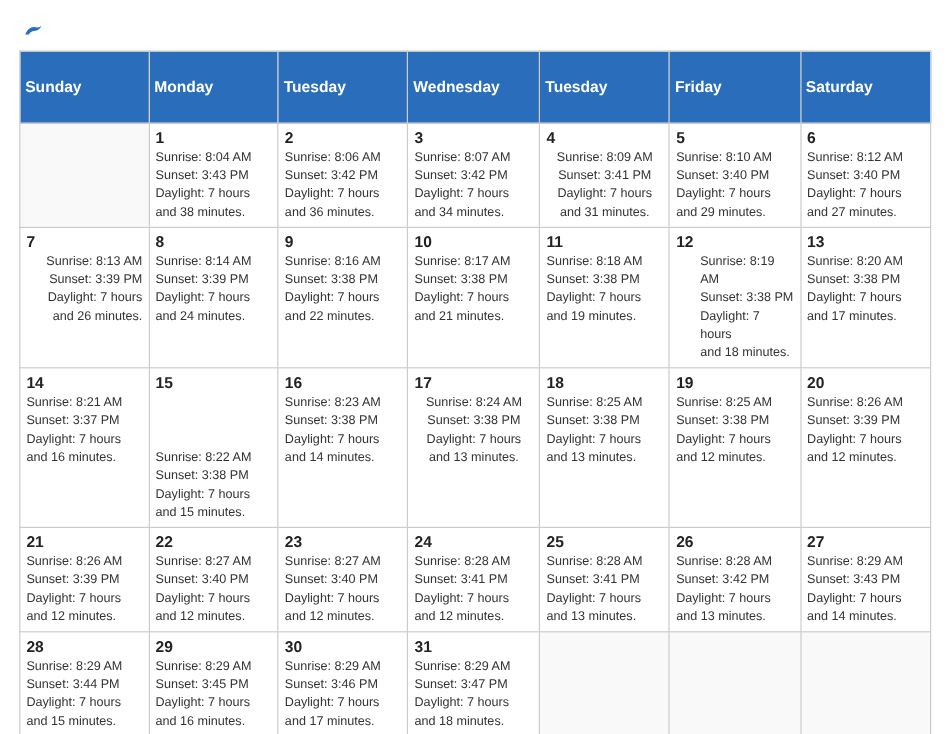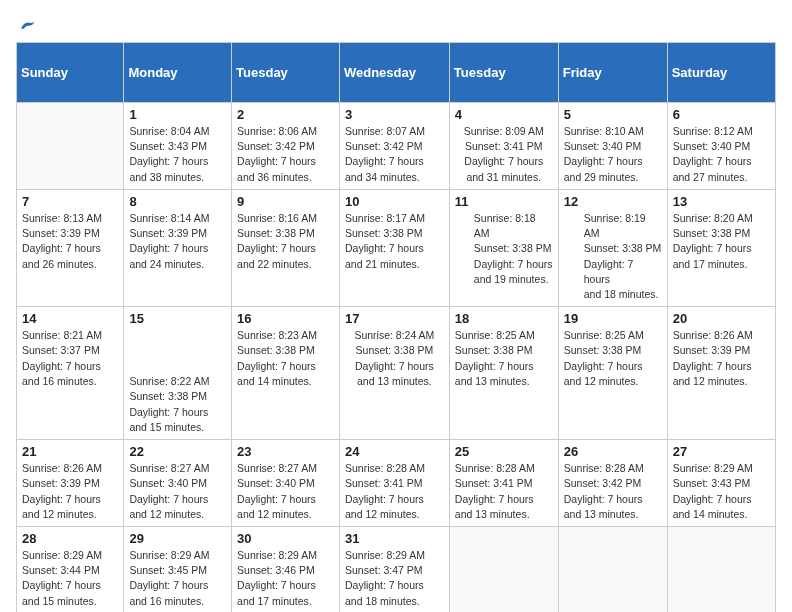--- a/index.html
+++ b/index.html
@@ -158,21 +158,21 @@
           <span class="day-num">6</span>
           <div class="day-info" style="white-space: pre-line;">Sunrise: 8:12 AM
 Sunset: 3:40 PM
 Daylight: 7 hours
 and 27 minutes.</div>
         </td>
       </tr>
       <tr>
         <td>
           <span class="day-num">7</span>
-          <div class="day-info" style="white-space: pre-line;">Sunrise: 8:13 AM
+          <div class="day-info" style="white-space: pre-line; text-align: right;">Sunrise: 8:13 AM
 Sunset: 3:39 PM
 Daylight: 7 hours
 and 26 minutes.</div>
         </td>
         <td>
           <span class="day-num">8</span>
           <div class="day-info" style="white-space: pre-line;">Sunrise: 8:14 AM
 Sunset: 3:39 PM
 Daylight: 7 hours
 and 24 minutes.</div>
@@ -186,21 +186,21 @@
         </td>
         <td>
           <span class="day-num">10</span>
           <div class="day-info" style="white-space: pre-line;">Sunrise: 8:17 AM
 Sunset: 3:38 PM
 Daylight: 7 hours
 and 21 minutes.</div>
         </td>
         <td>
           <span class="day-num">11</span>
-          <div class="day-info" style="white-space: pre-line; margin-left: 19px;">Sunrise: 8:18 AM
+          <div class="day-info" style="white-space: pre-line;">Sunrise: 8:18 AM
 Sunset: 3:38 PM
 Daylight: 7 hours
 and 19 minutes.</div>
         </td>
         <td>
           <span class="day-num">12</span>
           <div class="day-info" style="white-space: pre-line; margin-left: 20px;">Sunrise: 8:19 AM
 Sunset: 3:38 PM
 Daylight: 7 hours
 and 18 minutes.</div>

